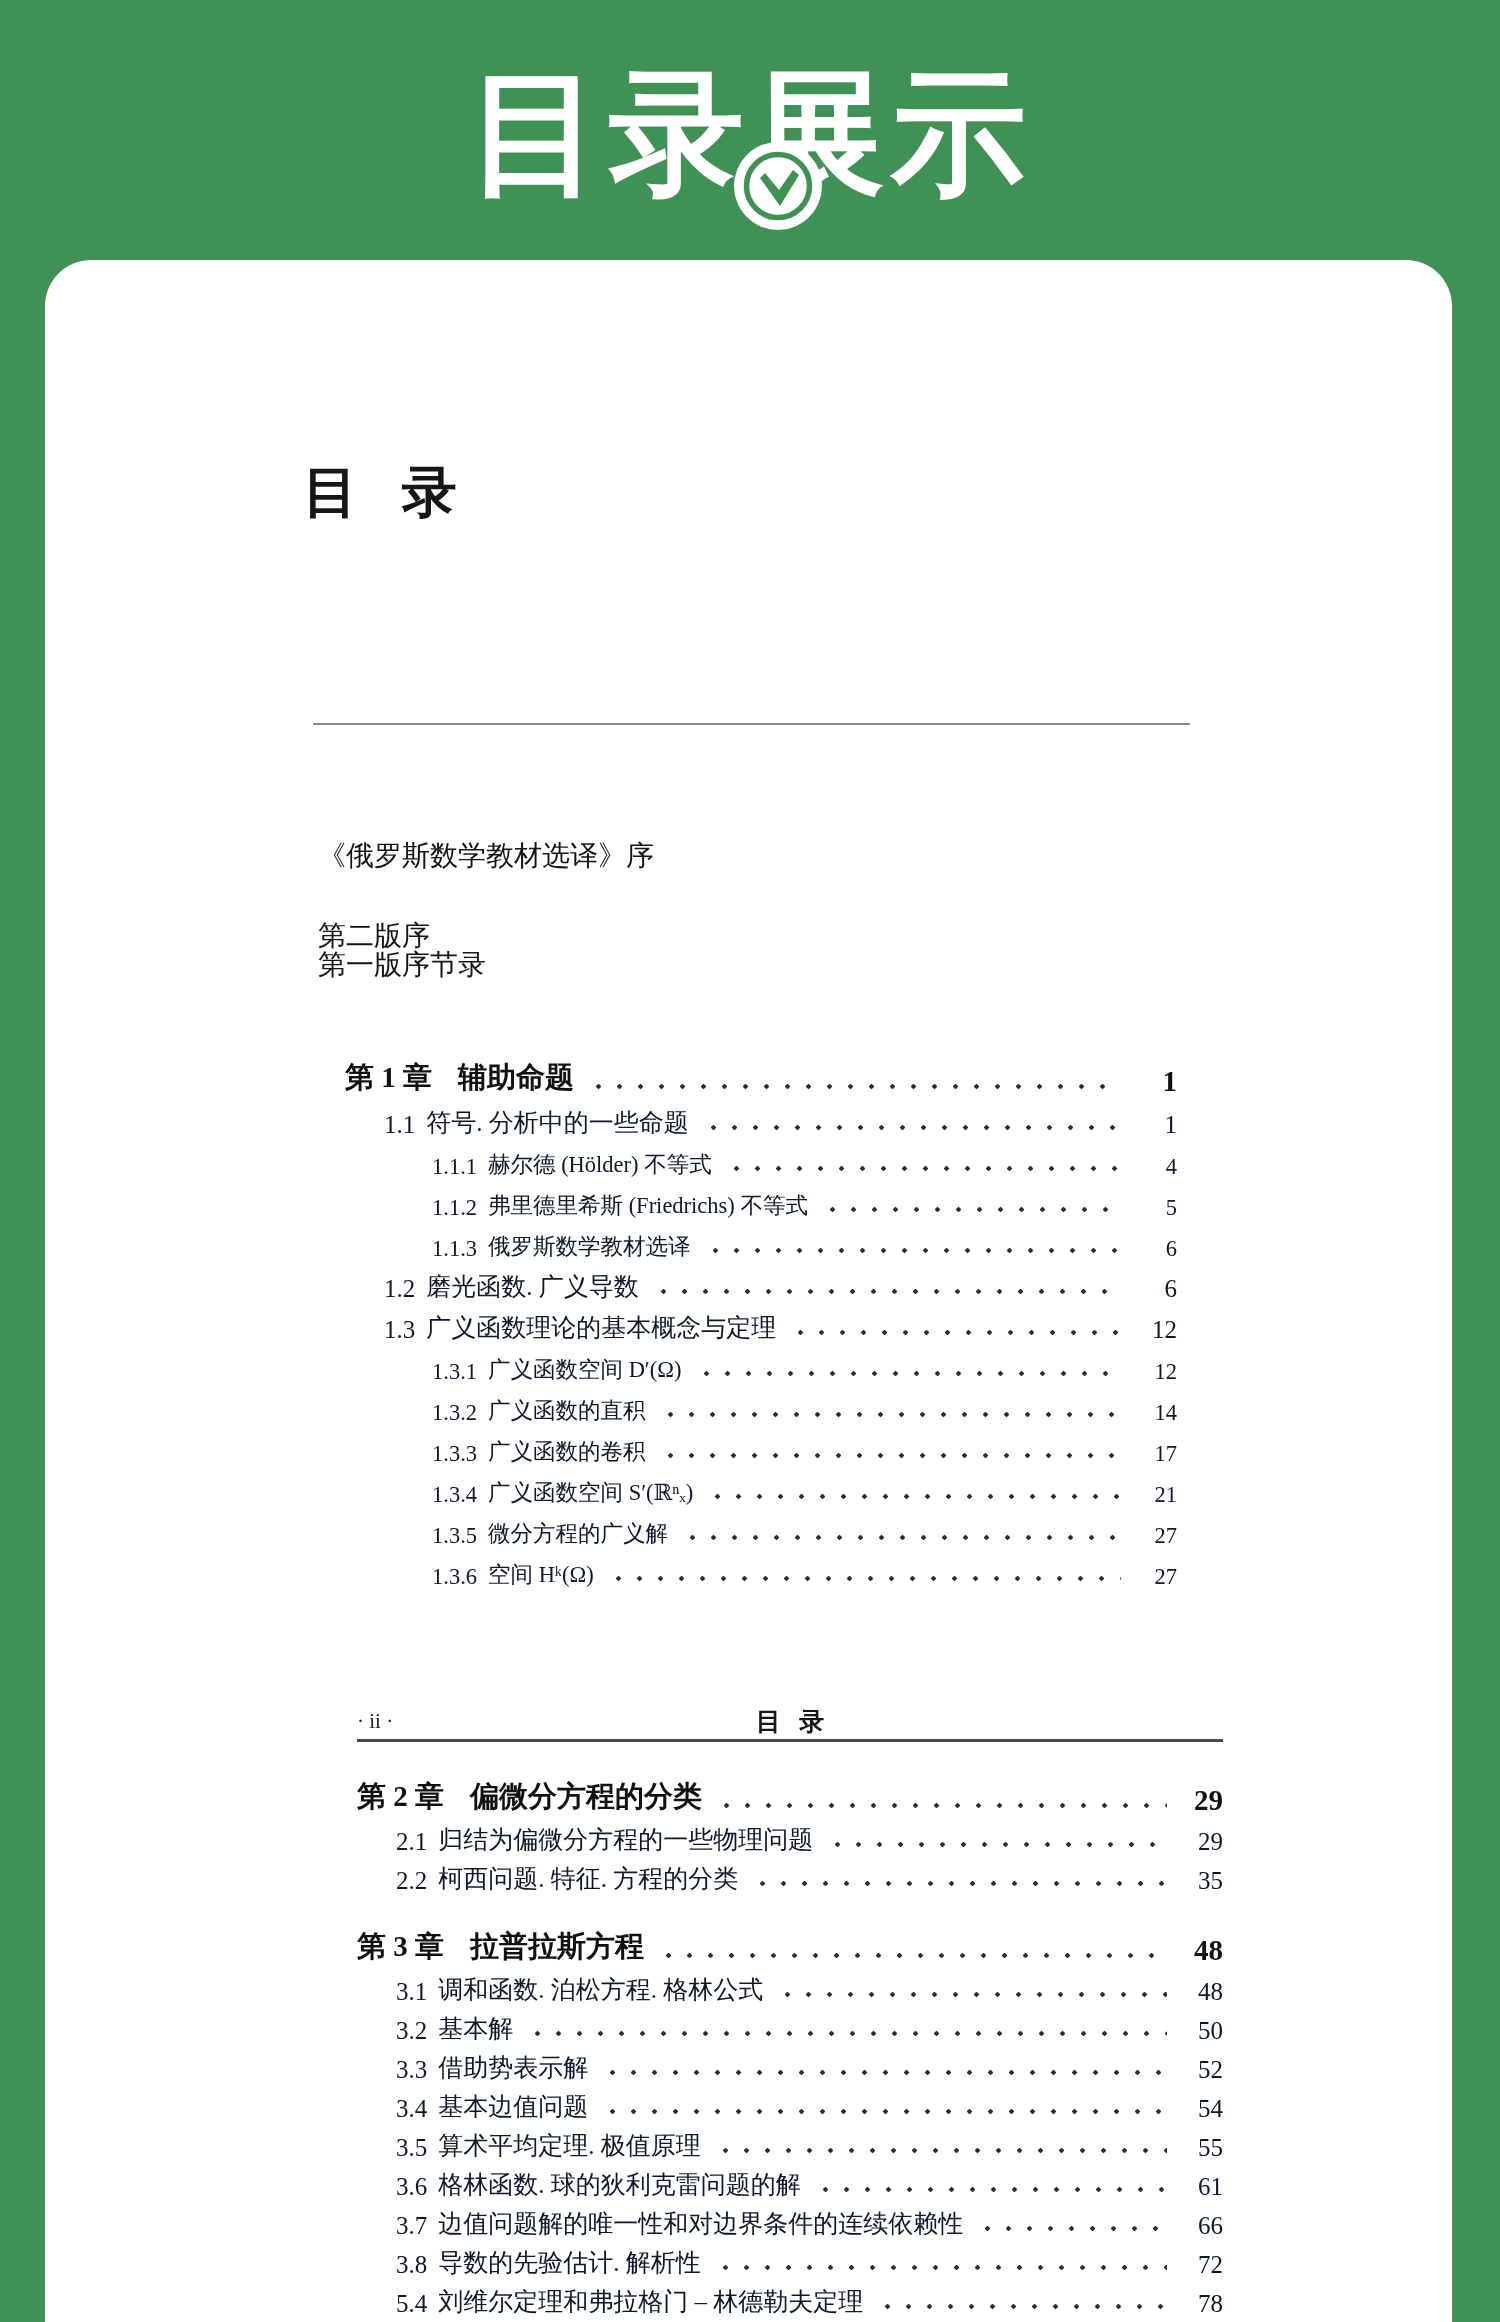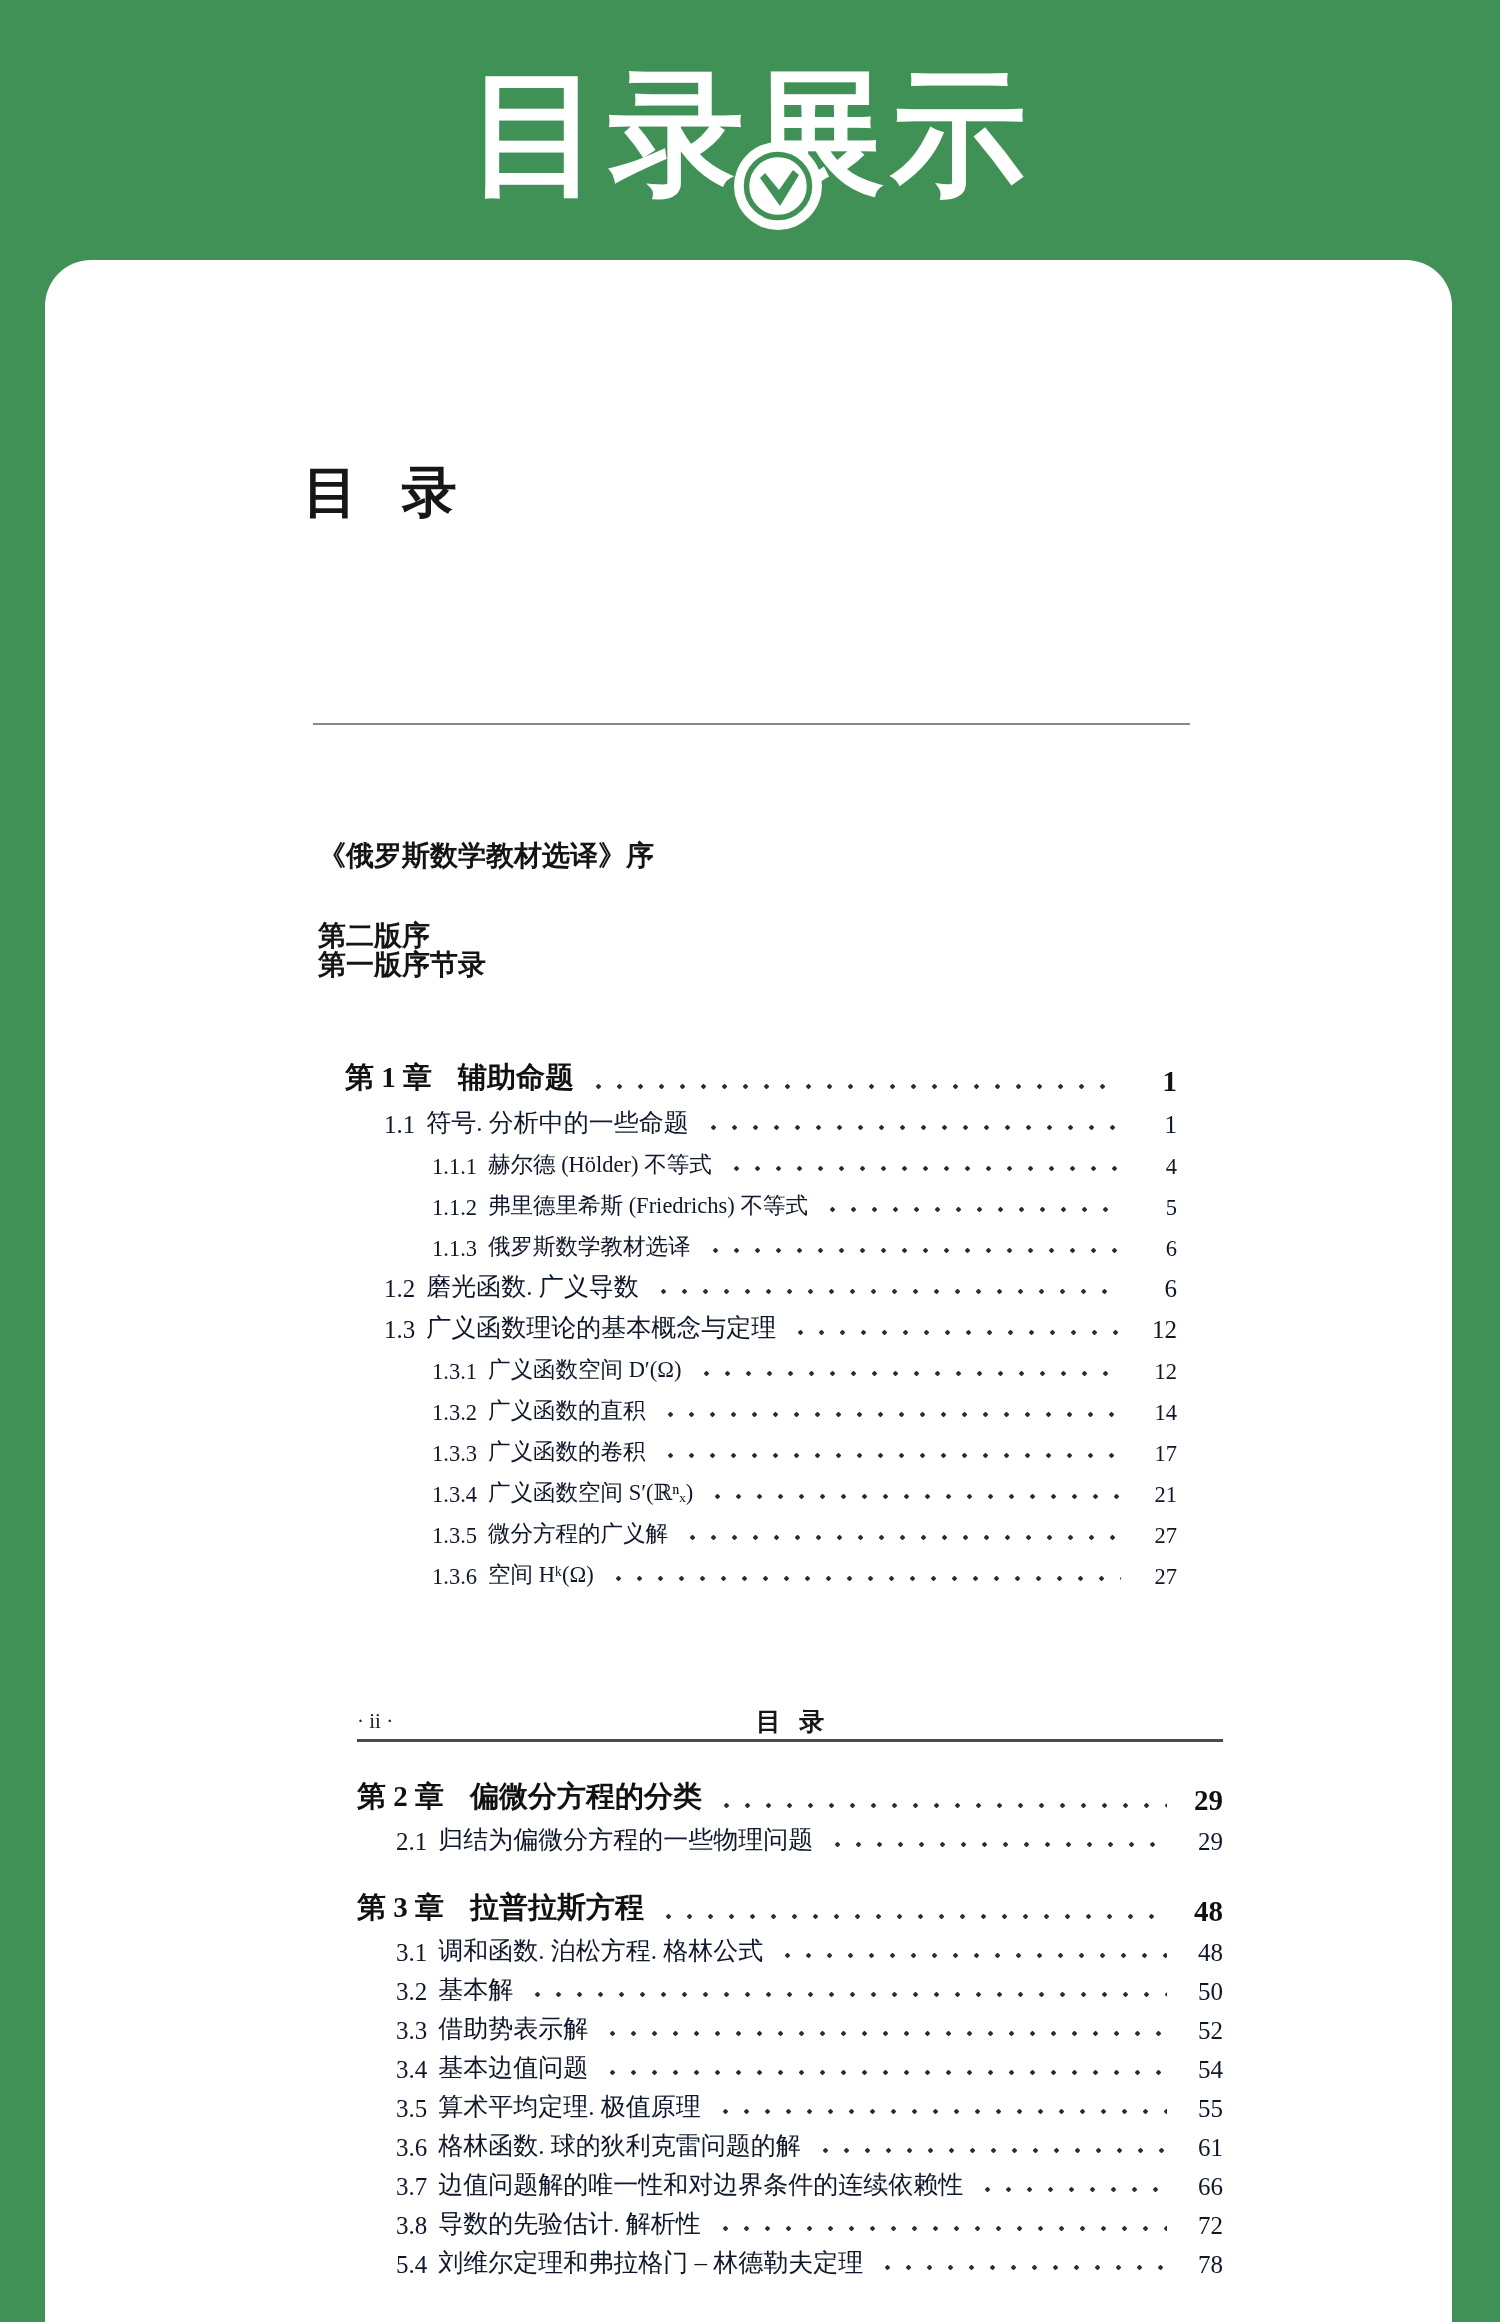--- a/index.html
+++ b/index.html
@@ -13,21 +13,21 @@
   .badge{position:absolute;left:734px;top:142px;width:88px;height:88px;}
 
   
   .card{position:absolute;left:45px;top:260px;width:1407px;height:2130px;
         background:#ffffff;border-radius:46px;}
 
   
   .toc-title{position:absolute;left:258px;top:196px;font-size:55px;font-weight:700;
              color:#161616;word-spacing:28px;letter-spacing:1px;}
   .rule1{position:absolute;left:268px;top:463px;width:877px;height:2px;background:#8a8a8a;}
-  .preface{position:absolute;left:273px;font-size:28px;font-weight:700;color:#141414;white-space:nowrap;text-align:center;}
+  .preface{position:absolute;left:273px;font-size:28px;font-weight:400;color:#141414;white-space:nowrap;text-align:center;}
   #preface-0{top:577px;}
   #preface-1{top:657px;}
   #preface-2{top:686px;}
 
   .rows{position:absolute;display:block;}
   #page1-rows{left:268px;top:797px;width:864px;}
   #page2-rows{left:312px;top:1518px;width:866px;}
   #page1-rows .row{height:41px;margin-left:32px;}
   #page2-rows .row{height:39px;}
   .rows .row.lvl1:not(:first-child){margin-top:33px;}
@@ -171,20 +171,26 @@
           <span class="ttl">偏微分方程的分类</span>
           <span class="leader"></span>
           <span class="pg">29</span>
         </div>
         <div class="row lvl2">
           <span class="num">2.1</span>
           <span class="ttl">归结为偏微分方程的一些物理问题</span>
           <span class="leader"></span>
           <span class="pg">29</span>
         </div>
+        <div class="row lvl2">
+          <span class="num">2.2</span>
+          <span class="ttl">柯西问题. 特征. 方程的分类</span>
+          <span class="leader"></span>
+          <span class="pg">35</span>
+        </div>
         <div class="row lvl1">
           <span class="num">第 3 章</span>
           <span class="ttl">拉普拉斯方程</span>
           <span class="leader"></span>
           <span class="pg">48</span>
         </div>
         <div class="row lvl2">
           <span class="num">3.1</span>
           <span class="ttl">调和函数. 泊松方程. 格林公式</span>
           <span class="leader"></span>

